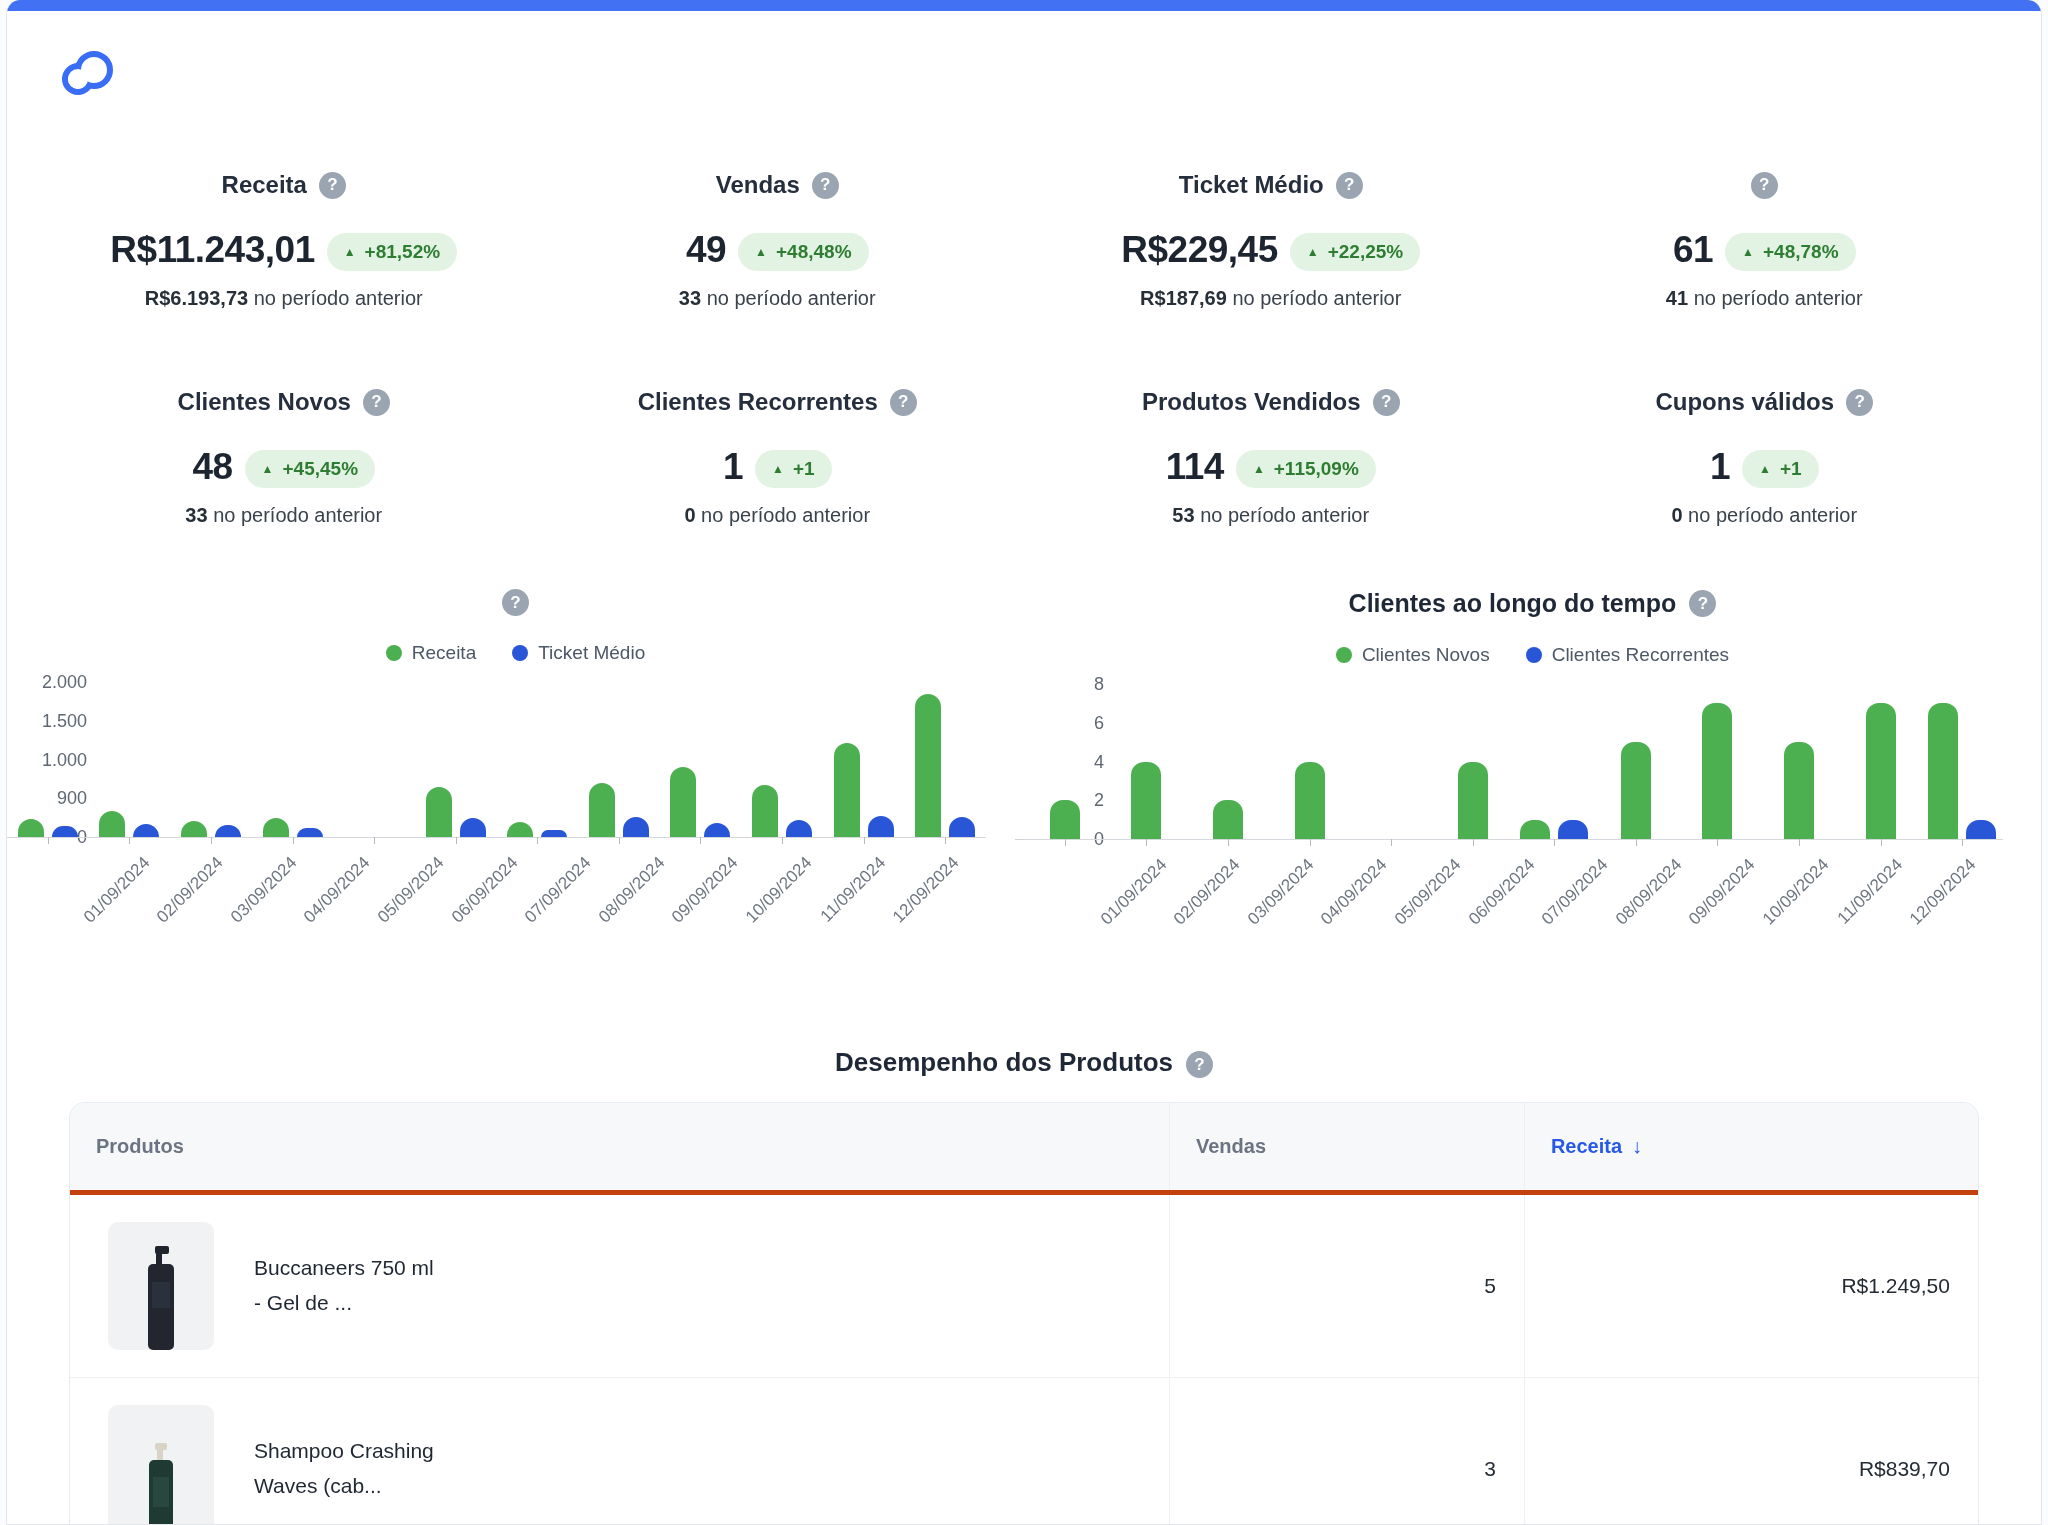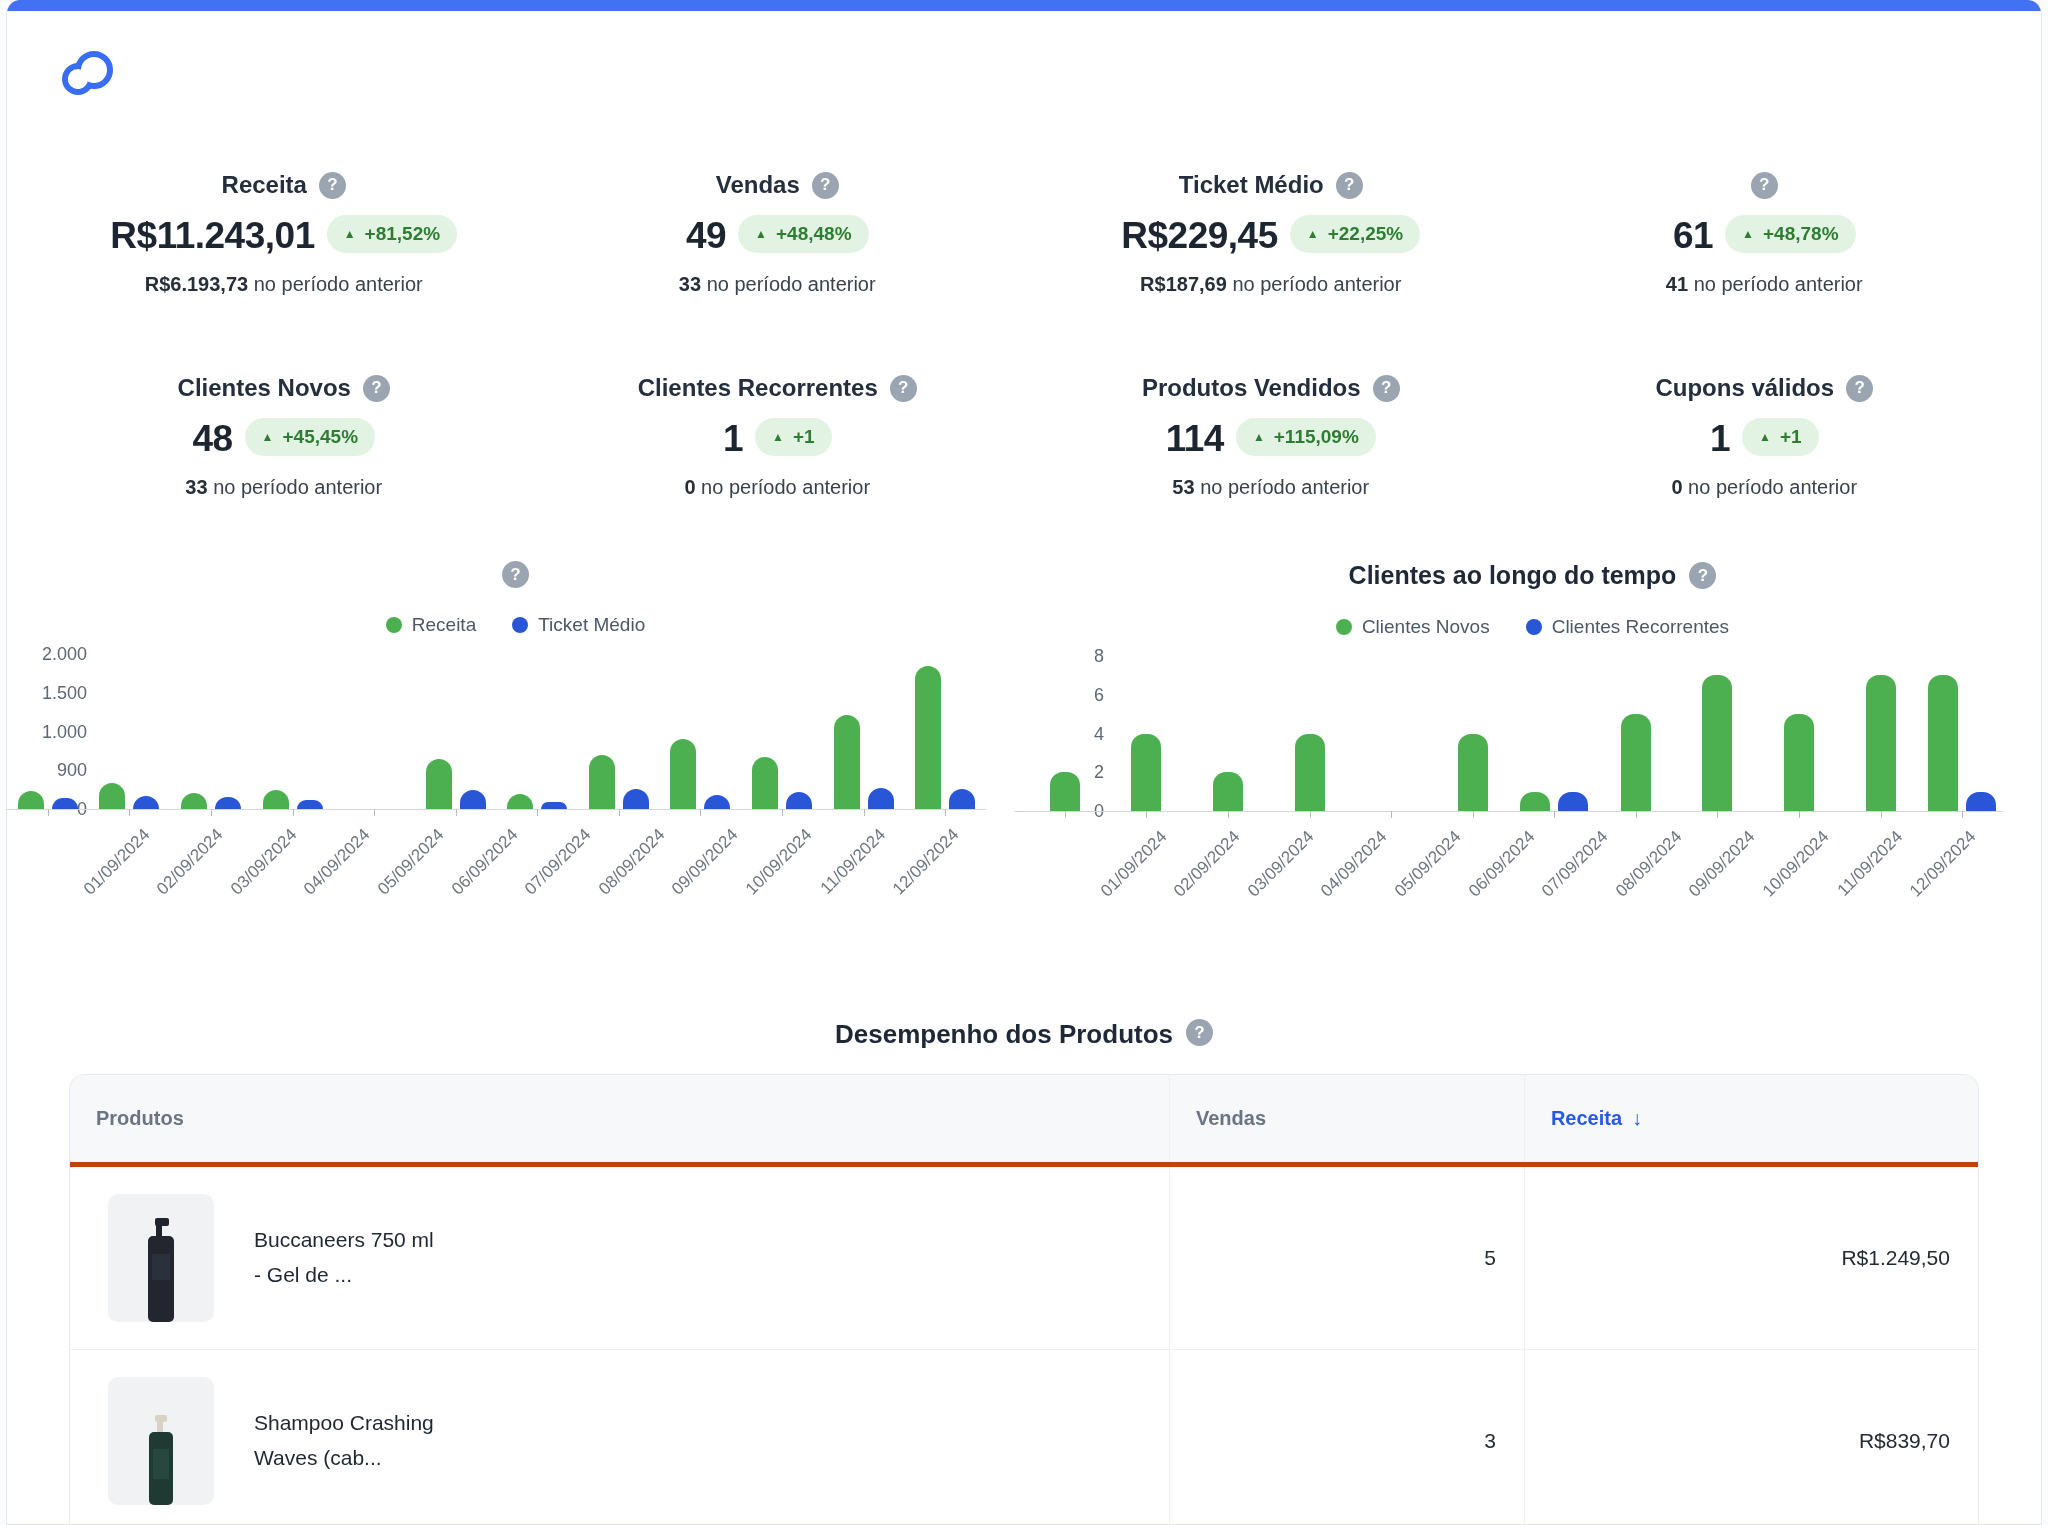--- a/index.html
+++ b/index.html
@@ -18,21 +18,21 @@
   
   .kpi-grid { display:grid; grid-template-columns:repeat(4,1fr); row-gap:62px;
     margin-top:52px; padding:0 30px; }
   .kpi-card { text-align:center; }
   .kpi-title-row { display:flex; align-items:center; justify-content:center; gap:12px;
     min-height:60px; }
   .kpi-title { font-size:24px; font-weight:bold; color:#242e3d; max-width:330px; line-height:1.25; }
   .help { display:inline-flex; align-items:center; justify-content:center; flex:none;
     width:27px; height:27px; border-radius:50%; background:#9aa5b1; color:#fff;
     font-size:17px; font-weight:bold; cursor:pointer; }
-  .kpi-value-row { display:flex; align-items:flex-start; justify-content:center; gap:12px; margin-top:0; }
+  .kpi-value-row { display:flex; align-items:flex-end; justify-content:center; gap:12px; margin-top:14px; }
   .kpi-value { font-size:37px; font-weight:bold; color:#1d2630; letter-spacing:-.5px; }
   .badge { display:inline-flex; align-items:center; gap:9px; background:#e2f3e3;
     color:#2e7d32; border-radius:999px; padding:8px 17px; font-size:19px; font-weight:bold; }
   .badge .tri { font-size:12px; line-height:1; }
   .kpi-prev { margin-top:16px; font-size:20px; color:#3a424c; }
   .kpi-prev b { color:#272f38; }
 
   
   .charts { display:grid; grid-template-columns:1fr 1fr; margin-top:62px; }
   .chart-title-row { display:flex; align-items:center; justify-content:center; gap:13px; }
@@ -51,21 +51,21 @@
   .ydash { position:absolute; left:-9px; width:9px; height:1px; background:#ccd1d6; }
   .bars { position:absolute; left:0; right:0; top:0; bottom:0; display:flex; align-items:flex-end; }
   .bar-group { flex:1 1 0; display:flex; justify-content:center; align-items:flex-end; gap:8px; }
   .bar { border-radius:13px 13px 0 0; }
   .xtick { position:absolute; top:100%; width:1px; height:7px; background:#b3bac1; }
   .xlabels { position:relative; height:112px; }
   .xlabel { position:absolute; top:16px; transform:rotate(-45deg); transform-origin:100% 0;
     font-size:17px; color:#6e7680; white-space:nowrap; }
 
   
-  .prod-title-row { display:flex; align-items:flex-start; justify-content:center; gap:13px; margin-top:96px; }
+  .prod-title-row { display:flex; align-items:flex-end; justify-content:center; gap:13px; margin-top:96px; }
   .prod-title { font-size:26px; font-weight:bold; color:#1f2836; }
   .ptable { margin:24px 62px 0; border:1px solid #e7ebef; border-bottom:none;
     border-radius:16px 16px 0 0; overflow:hidden; }
   .prow { display:grid; grid-template-columns:57.6% 18.6% 23.8%; }
   .phead { background:#f7f8fa; height:92px; border-bottom:5px solid #c2410c; }
   .phead > div { display:flex; align-items:center; padding:0 26px; font-size:20px;
     font-weight:bold; color:#6b7482; cursor:pointer; }
   .phead .sorted { color:#2659e8; gap:10px; }
   .col-b { border-left:1px solid #eceff3; }
   .pbody-row { height:183px; border-bottom:1px solid #eef1f4; background:#fff; }

